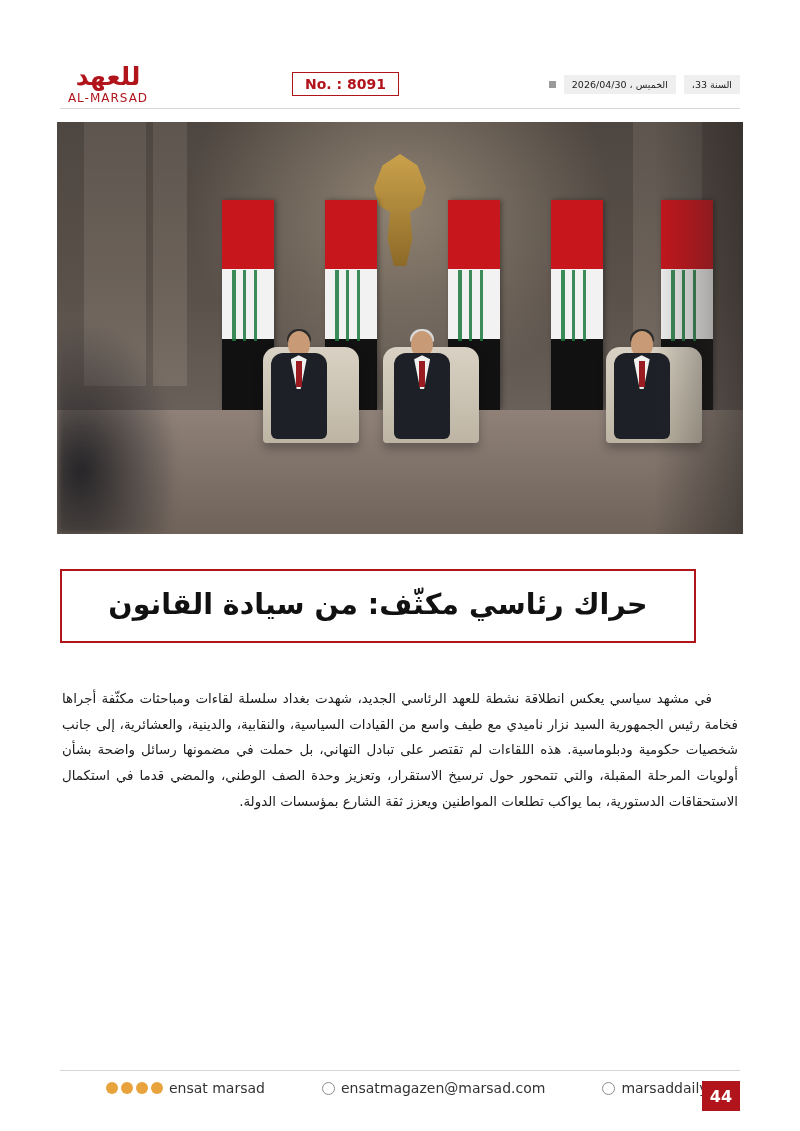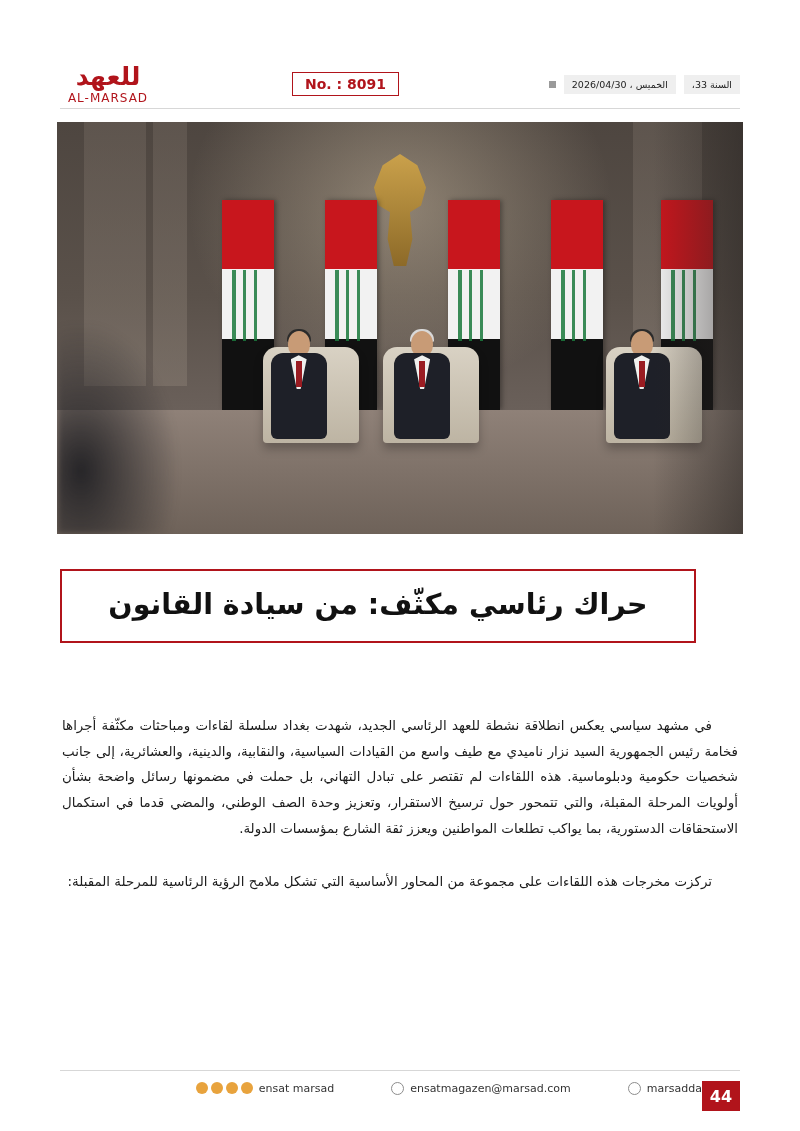--- a/index.html
+++ b/index.html
@@ -286,21 +286,21 @@
     width: 676px;
     text-align: justify;
     direction: rtl;
   }
   .body p {
     margin: 0 0 7px 0;
     font-size: 13.4px;
     line-height: 1.92;
     color: #1b1b1b;
   }
-  .body p.indent { text-indent: 26px; margin-top: 27px; }
+  .body p.indent { text-indent: 26px; }
   .body p.bullet { text-indent: 22px; }
 
   
   .footer-rule {
     position: absolute;
     bottom: 60px;
     left: 60px;
     right: 60px;
     height: 1px;
     background: #d7d7d7;
@@ -314,21 +314,21 @@
     display: flex;
     align-items: center;
     flex-direction: row;
     justify-content: flex-start;
     gap: 26px;
   }
   .f-item {
     display: flex;
     align-items: center;
     gap: 6px;
-    font-size: 11px;
+    font-size: 14px;
     color: #333;
     direction: ltr;
     padding-left: 31px;
   }
   .f-dot {
     width: 11px; height: 11px;
     border-radius: 50%;
     border: 1px solid #8d8d8d;
     display: inline-block;
   }
@@ -432,21 +432,20 @@
     <div class="blur-right"></div>
   </div>
 
 
   <div class="headline-box">
     <div class="headline-line">حراك رئاسي مكثّف: من سيادة القانون</div>
   </div>
 
   <div class="body">
     <p class="indent">في مشهد سياسي يعكس انطلاقة نشطة للعهد الرئاسي الجديد، شهدت بغداد سلسلة لقاءات ومباحثات مكثّفة أجراها فخامة رئيس الجمهورية السيد نزار ناميدي مع طيف واسع من القيادات السياسية، والنقابية، والدينية، والعشائرية، إلى جانب شخصيات حكومية ودبلوماسية. هذه اللقاءات لم تقتصر على تبادل التهاني، بل حملت في مضمونها رسائل واضحة بشأن أولويات المرحلة المقبلة، والتي تتمحور حول ترسيخ الاستقرار، وتعزيز وحدة الصف الوطني، والمضي قدما في استكمال الاستحقاقات الدستورية، بما يواكب تطلعات المواطنين ويعزز ثقة الشارع بمؤسسات الدولة.</p>
-    <p class="indent">تركزت مخرجات هذه اللقاءات على مجموعة من المحاور الأساسية التي تشكل ملامح الرؤية الرئاسية للمرحلة المقبلة:</p>
   </div>
 
   <div class="footer-rule"></div>
   <div class="footer">
     <div class="f-item">
       <span class="f-dot"></span>
       <span>marsaddaily.com</span>
     </div>
     <div class="f-item">
       <span class="f-dot"></span>

